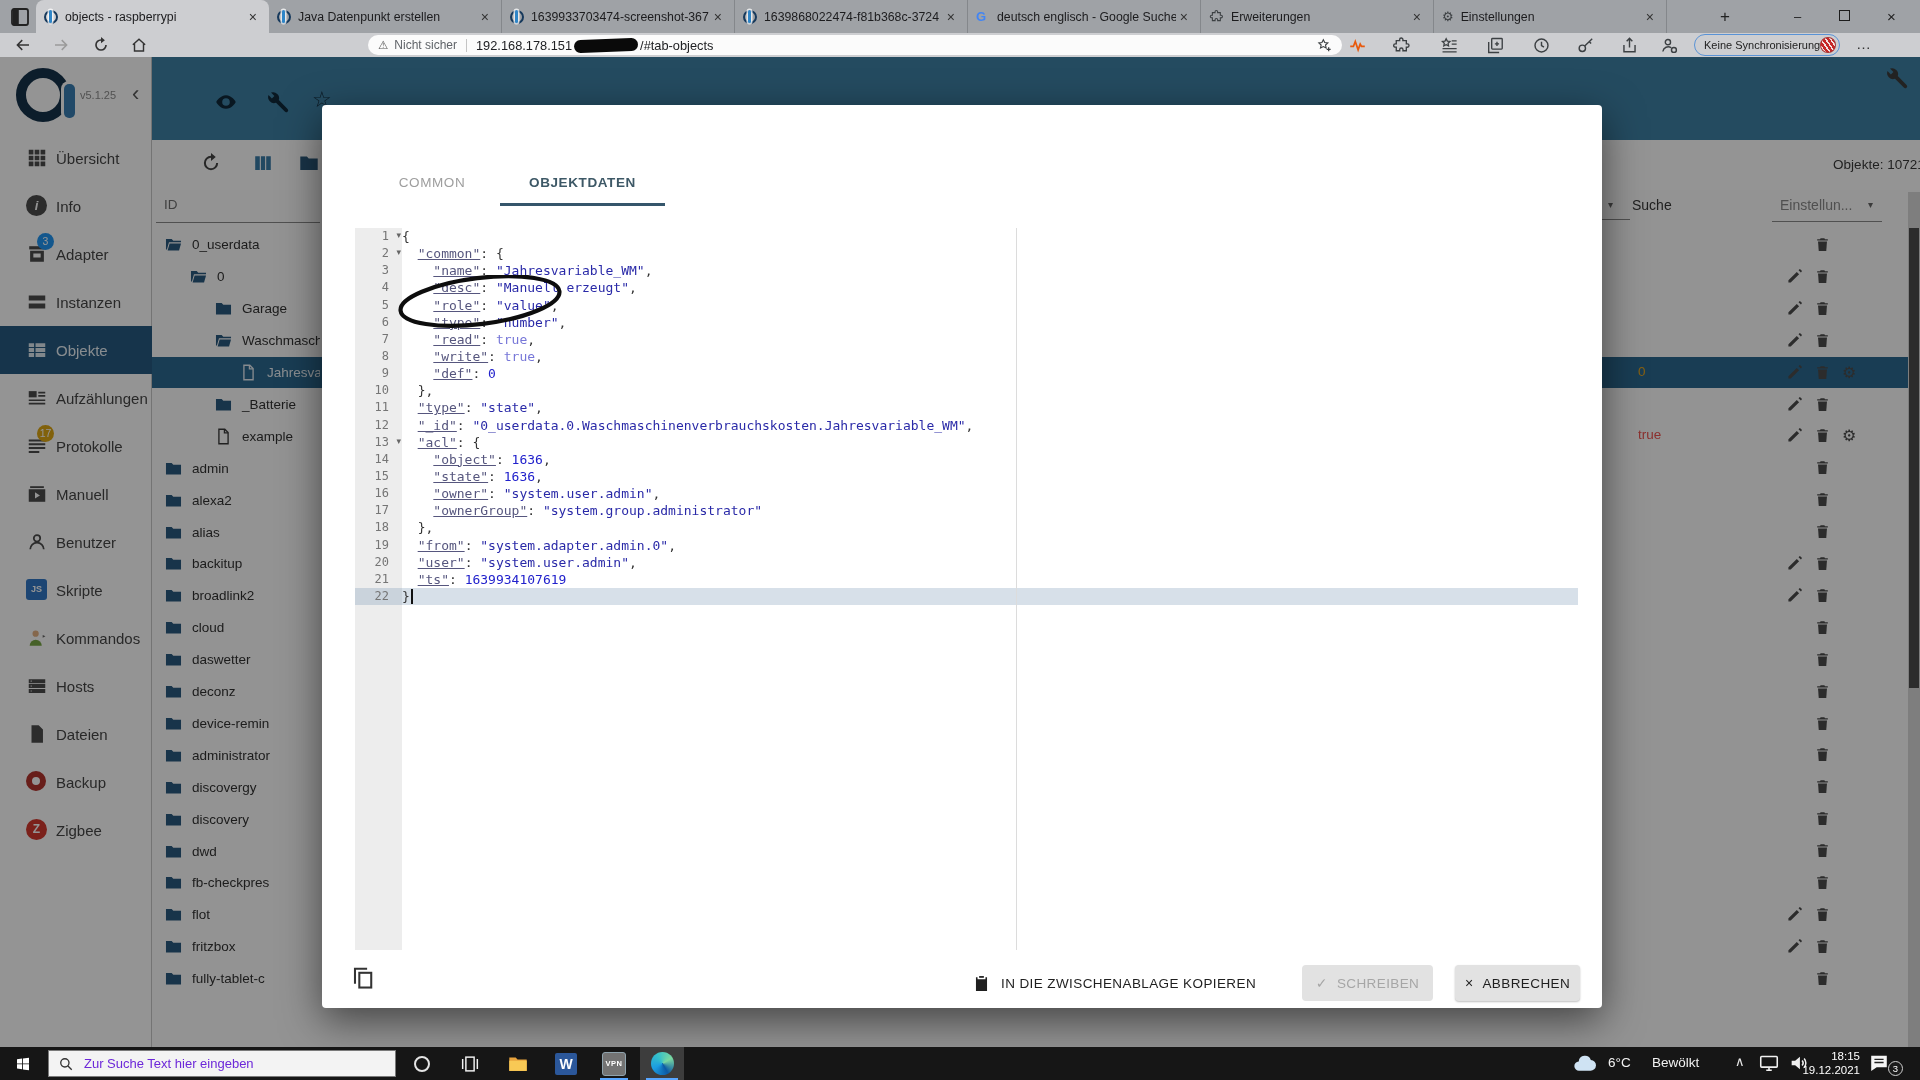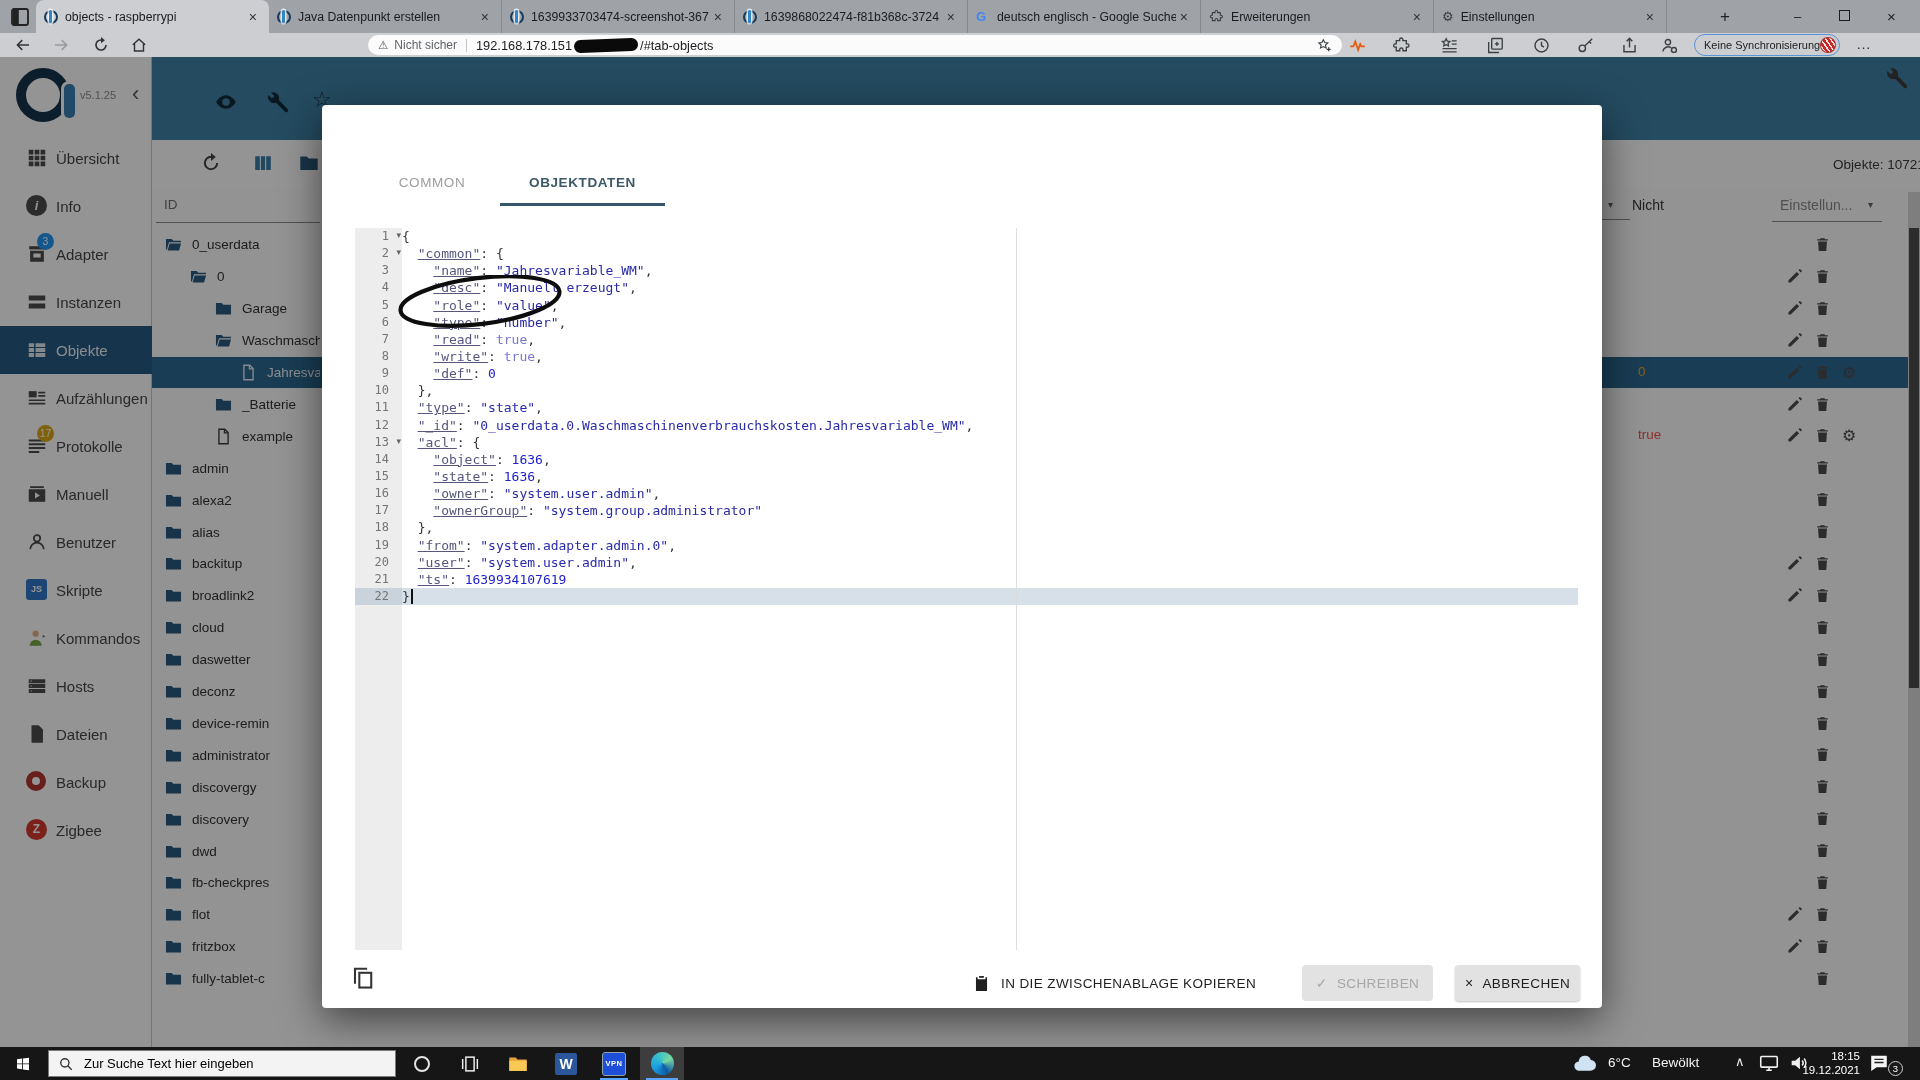--- a/index.html
+++ b/index.html
@@ -115,26 +115,26 @@
   .m-btn .bico { margin-right:9px; font-size:14px; }
   .m-btn.disabled { color:#a6a6a6; box-shadow:none; cursor:default; }
   #btn-write { left:980px; width:131px; } #btn-cancel { left:1133px; width:125px; }
 
   
   .taskbar { position:absolute; left:0; top:1047px; width:1920px; height:33px; background:#161616; z-index:70; }
   .tb-start { position:absolute; left:0; top:0; width:46px; height:33px; display:flex; align-items:center; justify-content:center; }
   .tb-start .tbi { width:16px; height:16px; }
   .tb-search { position:absolute; left:48px; top:3px; width:348px; height:27px; background:#f3f3f3; border:1px solid #7a7a7a; display:flex; align-items:center; padding:0 9px; }
   .tbsico { width:16px; height:16px; color:#333; margin-right:10px; }
-  .tbstext { font-size:13px; color:#000000; }
+  .tbstext { font-size:13px; color:#6d28d9; }
   .tb-ico { position:absolute; top:0; width:44px; height:33px; display:flex; align-items:center; justify-content:center; }
   .tb-ico .tbi { width:22px; height:22px; }
   .cortana-ring { width:16px; height:16px; border:2px solid #e4e4e4; border-radius:50%; }
   .word-tile { width:22px; height:22px; background:#2b579a; border-radius:2px; color:#fff; font-weight:bold; font-size:14px; text-align:center; line-height:22px; }
-  .vpn-tile { width:24px; height:24px; background:#1d4ed8; border:1px solid #8fa3ad; border-radius:3px; color:#fff; font-size:7.5px; font-weight:bold; text-align:center; line-height:22px; letter-spacing:.5px; }
+  .vpn-tile { width:24px; height:24px; background:#737373; border:1px solid #8fa3ad; border-radius:3px; color:#fff; font-size:7.5px; font-weight:bold; text-align:center; line-height:22px; letter-spacing:.5px; }
   .edge-ball { width:23px; height:23px; border-radius:50%; background:conic-gradient(from 150deg, #0c59a4, #1b9de2, #35c0ca, #7ad8a0, #0c59a4); }
   .tb-ico.edge-active { background:#3d3d3d; }
   .underbar { position:absolute; bottom:0; height:2px; background:#58a6ff; }
   .tray-t { position:absolute; color:#f2f2f2; font-size:13.5px; top:8px; }
   .tb-cloud { position:absolute; left:1572px; top:4px; width:26px; height:26px; }
   .tb-chev { position:absolute; left:1735px; top:7px; color:#e8e8e8; font-size:13px; }
   .tb-net { position:absolute; left:1758px; top:5px; width:22px; height:22px; }
   .tb-spk { position:absolute; left:1788px; top:5px; width:22px; height:22px; }
   .tb-time { position:absolute; left:1796px; top:3px; width:64px; text-align:right; color:#fff; font-size:11.5px; line-height:13.5px; }
   .tb-notif { position:absolute; left:1868px; top:5px; width:22px; height:22px; }
@@ -328,21 +328,21 @@
         </span>
     <div class="counts">Objekte: 10721, Zustände: 9319</div>
   </div>
   <span class="bigwrench" data-icon="wrench">
         <svg viewBox="0 0 24 24">
           <path fill="currentColor" d="M22.6 18.9l-8.8-8.8a6 6 0 00-7.8-7.5l3.4 3.4-2.5 2.5L3.5 5a6 6 0 007.5 7.8l8.8 8.8a1.8 1.8 0 102.8-2.7z"></path>
         </svg>
       </span>
   <div class="gh-id">ID</div>
   <span class="gh-caret" style="left:1608px">▾</span>
-  <div class="gh-wert">Nicht</div>
+  <div class="gh-wert">Suche</div>
   <div class="gh-einst">Einstellun...</div>
   <span class="gh-caret" style="left:1868px">▾</span>
   <div class="gh-ul" style="left:156px; top:165px; width:164px"></div>
   <div class="gh-ul" style="left:1600px; top:162px; width:30px"></div>
   <div class="gh-ul" style="left:1772px; top:164px; width:110px"></div>
   <div id="rows">
         <div class="orow" style="top: 0px;">
           <div class="treecell">
             <span class="treeinner" style="padding-left:12px">
               <span class="ticon tfold">

